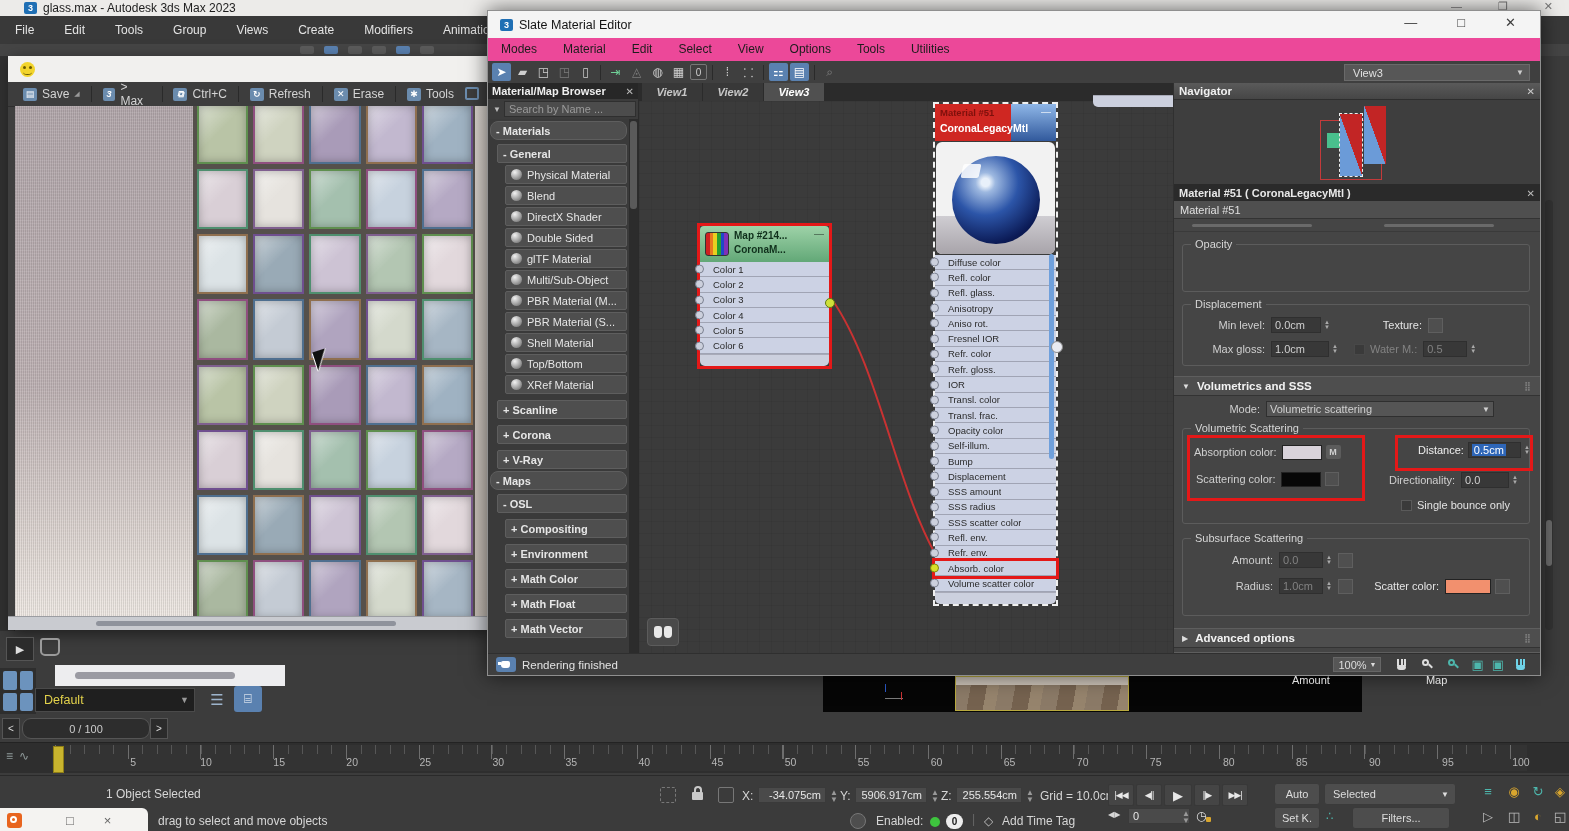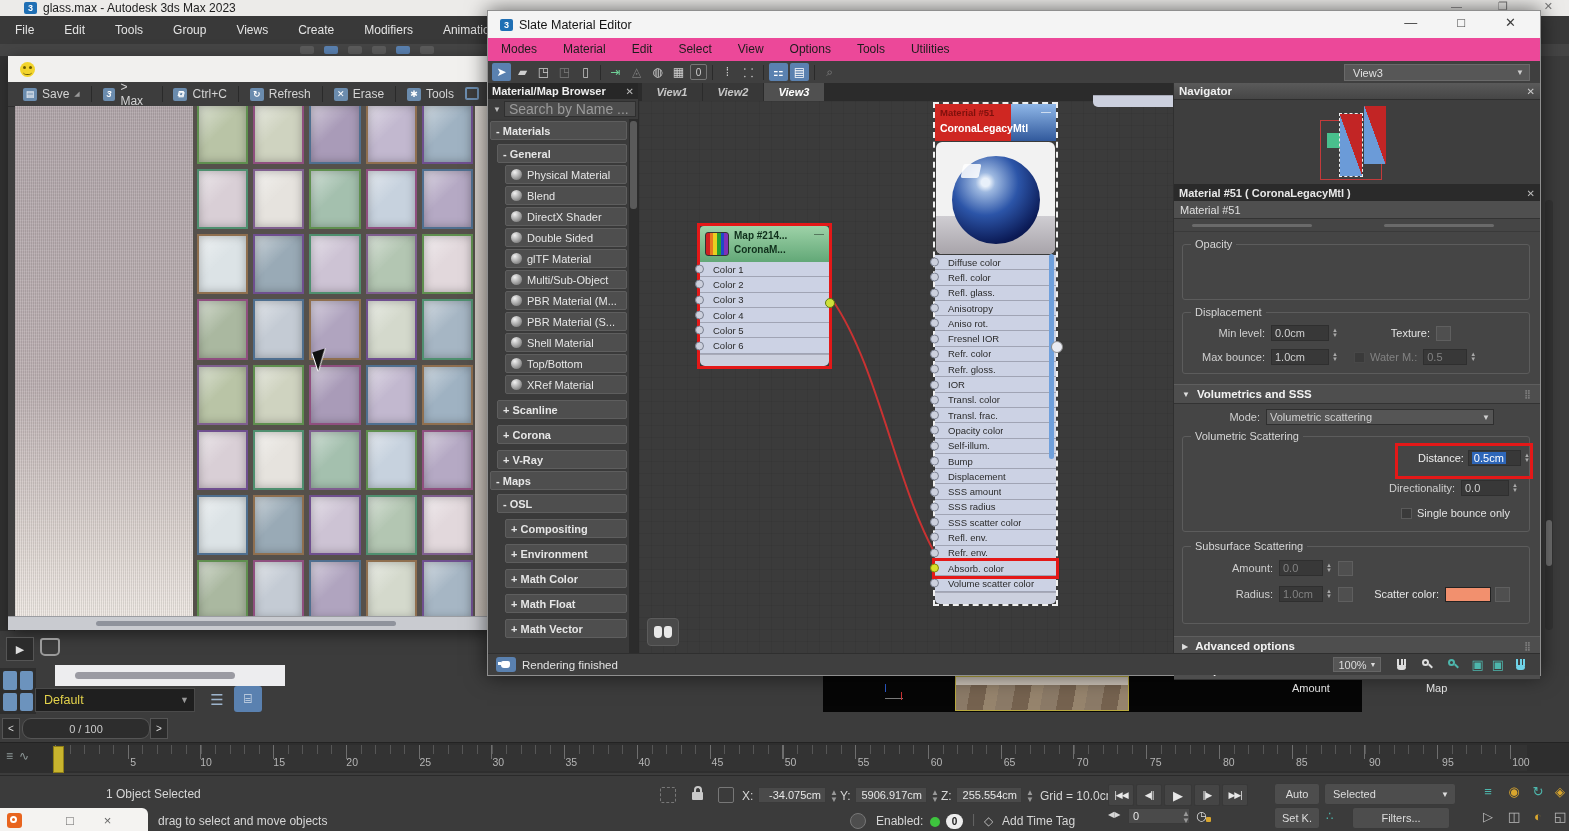--- a/index.html
+++ b/index.html
@@ -107,24 +107,24 @@
   .tsep{width:1px;height:15px;background:#2a2a2a;margin:0 3px;}
   #view-dd{position:absolute;right:10px;top:53px;width:186px;height:17px;background:#575757;border:1px solid #6a6a6a;color:#e0e0e0;display:flex;align-items:center;padding-left:8px;box-sizing:border-box;font-size:11px;}
   #view-dd .dd{margin-left:auto;padding-right:5px;font-size:8px;color:#ccc;}
   #sl-content{position:absolute;left:0;top:72px;right:0;bottom:21px;display:flex;}
   
   #browser{width:150px;background:#3a3a3a;position:relative;border-right:1px solid #2b2b2b;}
   #br-head{height:16px;background:#272727;display:flex;align-items:center;font-weight:bold;font-size:11px;color:#efefef;padding:0 4px;}
   #br-head .x{margin-left:auto;color:#bbb;font-size:10px;}
   #br-search{height:18px;display:flex;align-items:center;background:#3c3c3c;padding:1px 2px;}
   #br-search .dd{color:#bbb;font-size:8px;margin:0 3px;}
-  #br-search .inp{flex:1;height:14px;background:#4c4c4c;border:1px solid #2f2f2f;color:#9a9a9a;font-size:14px;padding:0 4px;display:flex;align-items:center;}
+  #br-search .inp{flex:1;height:14px;background:#4c4c4c;border:1px solid #2f2f2f;color:#9a9a9a;font-size:11px;padding:0 4px;display:flex;align-items:center;}
   #br-list{position:absolute;left:0;top:36px;right:9px;bottom:0;overflow:hidden;}
   .bitem{height:17px;margin:2px 2px 2px 2px;background:#4e4e4e;border:1px solid #5e5e5e;border-radius:2px;color:#e6e6e6;font-size:11px;display:flex;align-items:center;padding-left:5px;font-weight:bold;}
-  .bitem.lvl0{}
+  .bitem.lvl0{border-radius:8px;}
   .bitem.lvl1{margin-left:9px;margin-top:4px;}
   .bitem.grp1{margin-left:9px;margin-top:6px;}
   .bitem.grp2{margin-left:17px;margin-top:6px;}
   .bitem.ball{margin-left:17px;font-weight:normal;}
   .ballico{display:none;width:11px;height:11px;border-radius:50%;margin-right:5px;background:radial-gradient(circle at 35% 30%,#f2f2f2,#9a9a9a 60%,#5c5c5c);}
   .bitem.ball .ballico{display:inline-block;}
   #br-scroll{position:absolute;right:0;top:36px;width:9px;bottom:0;background:#2c2c2c;}
   #br-scroll i{position:absolute;left:1px;top:2px;width:7px;height:88px;background:#5a5a5a;border-radius:3px;}
   
   #nodeview{flex:1;position:relative;overflow:hidden;background:#3b3b3b;}
@@ -877,38 +877,38 @@
         <div id="mtl-strip">
           <span>Material #51  ( CoronaLegacyMtl )</span>
           <span class="x">✕</span>
         </div>
         <div id="namefld">Material #51</div>
         <div id="cutrow">
           <i style="left:18px;width:120px;"></i>
             <i style="left:210px;width:110px;"></i>
         </div>
 
-        <div class="grp" style="height:56px;padding-left:40px;">
+        <div class="grp" style="height:48px;padding-left:40px;">
           <span class="legend">Opacity</span>
         </div>
 
         <div class="grp" style="height:62px;">
           <span class="legend">Displacement</span>
           <div class="prow" style="padding-left:14px;height:24px;">
             <span class="lbl" style="width:68px;">Min level:</span>
-            <span class="fld" style="width:58px;">0.0cm</span>
+            <span class="fld" style="width:50px;">0.0cm</span>
             <span class="spin">
                 <span>▲</span>
                 <span>▼</span>
               </span>
             <span class="lbl" style="width:92px;color:#e4e4e4;">Texture:</span>
             <span class="mini"></span>
           </div>
           <div class="prow" style="padding-left:14px;height:24px;">
-            <span class="lbl" style="width:68px;">Max bounce:</span>
+            <span class="lbl" style="width:68px;">Max gloss:</span>
             <span class="fld" style="width:58px;">1.0cm</span>
             <span class="spin">
                 <span>▲</span>
                 <span>▼</span>
               </span>
             <span class="chk dim" style="margin-left:16px;"></span>
             <span class="dim">Water M.:</span>
             <span class="fld dim" style="width:44px;margin-left:6px;">0.5</span>
             <span class="spin">
                 <span>▲</span>
@@ -925,20 +925,32 @@
         <div class="prow" style="padding-left:30px;height:26px;">
           <span class="lbl" style="width:56px;">Mode:</span>
           <span class="fld" style="width:228px;background:#555;">
             <span>Volumetric scattering</span>
             <span class="dd" style="margin-left:auto;">▼</span>
           </span>
         </div>
 
         <div class="grp" style="height:96px;margin-top:6px;">
           <span class="legend">Volumetric Scattering</span>
+          <div class="redbox" style="left:4px;top:6px;width:172px;height:60px;">
+            <div class="prow" style="height:28px;padding-left:4px;">
+              <span>Absorption color:</span>
+              <span class="swatch" style="width:40px;background:#d8d2da;margin-left:5px;"></span>
+              <span id="mbtn">M</span>
+            </div>
+            <div class="prow" style="height:26px;padding-left:6px;">
+              <span>Scattering color:</span>
+              <span class="swatch" style="width:40px;background:#070707;margin-left:6px;"></span>
+              <span class="mini" style="margin-left:4px;width:14px;height:14px;"></span>
+            </div>
+          </div>
           <div class="redbox" style="left:212px;top:6px;width:132px;height:30px;">
             <div class="prow" style="height:24px;padding-left:20px;">
               <span style="color:#efefef;">Distance:</span>
               <span class="fld" style="width:60px;margin-left:4px;">
                   <span class="selval">0.5cm</span>
                 </span>
               <span class="spin">
                   <span>▲</span>
                   <span>▼</span>
                 </span>

